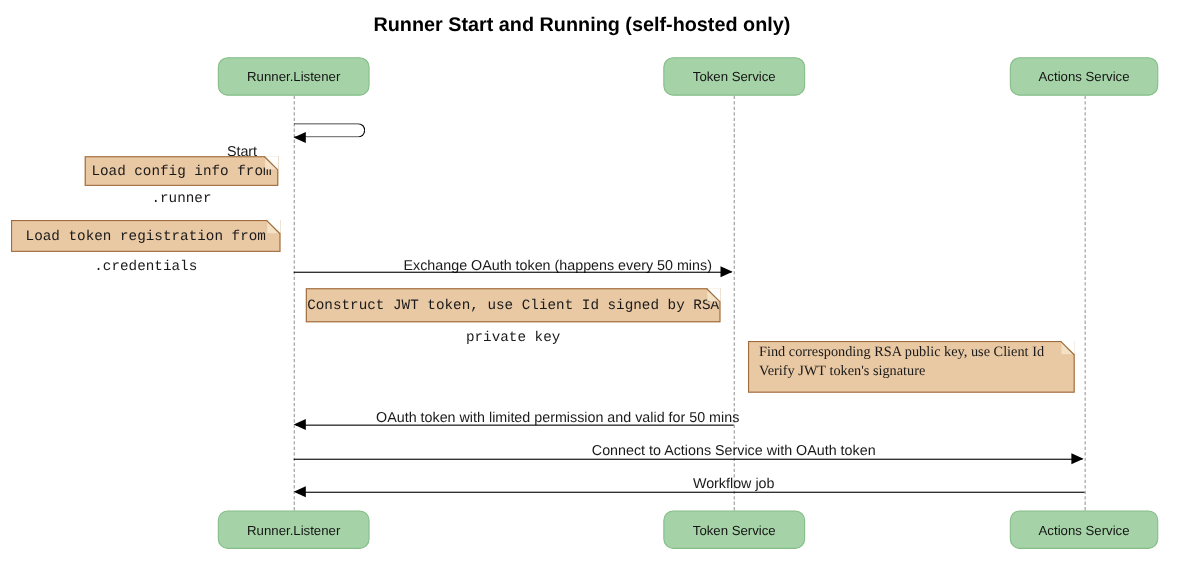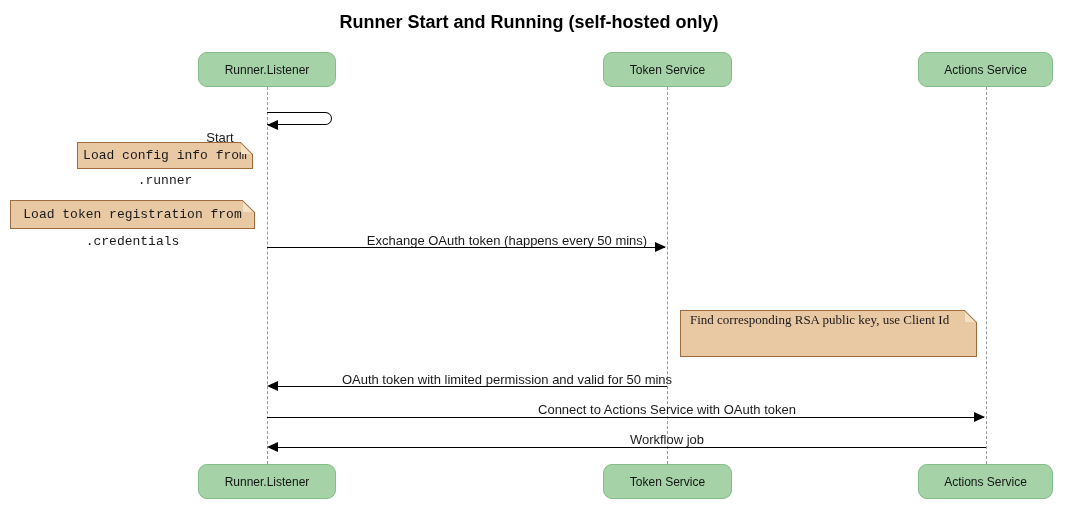--- a/index.html
+++ b/index.html
@@ -73,25 +73,31 @@
   <div class="note centered" style="left:10px; top:187px; width:245px; height:29px; line-height:27px;margin-top:13px;">
     <span class="note-fold"></span>
     <span class="note-fold-line"></span>
     <span>Load token registration from .credentials</span>
   </div>
 
   <div class="msg-label" style="left:267px; top:233px; width:400px;">Exchange OAuth token (happens every 50 mins)</div>
   <div class="msg-line" style="left:267px; top:247px; width:398px;"></div>
   <span class="arrow-r" style="left:655px; top:242px;"></span>
 
+  <div class="note centered" style="left:278px; top:262px; width:377px; height:31px; line-height:29px;">
+    <span class="note-fold"></span>
+    <span class="note-fold-line"></span>
+    <span>Construct JWT token, use Client Id signed by RSA private key</span>
+  </div>
 
   <div class="note" style="left:680px; top:310px; width:297px; height:47px; padding:0 9px; line-height:17px;font-family:Liberation Serif, serif;">
     <span class="note-fold"></span>
     <span class="note-fold-line"></span>
     <span class="note-line">Find corresponding RSA public key, use Client Id</span>
+    <span class="note-line">Verify JWT token's signature</span>
   </div>
 
   <div class="msg-label" style="left:267px; top:372px; width:400px;">OAuth token with limited permission and valid for 50 mins</div>
   <div class="msg-line" style="left:269px; top:386px; width:398px;"></div>
   <span class="arrow-l" style="left:267px; top:381px;"></span>
 
   <div class="msg-label" style="left:267px; top:402px; width:720px;">Connect to Actions Service with OAuth token</div>
   <div class="msg-line" style="left:267px; top:417px; width:717px;"></div>
   <span class="arrow-r" style="left:974px; top:412px;"></span>
 

